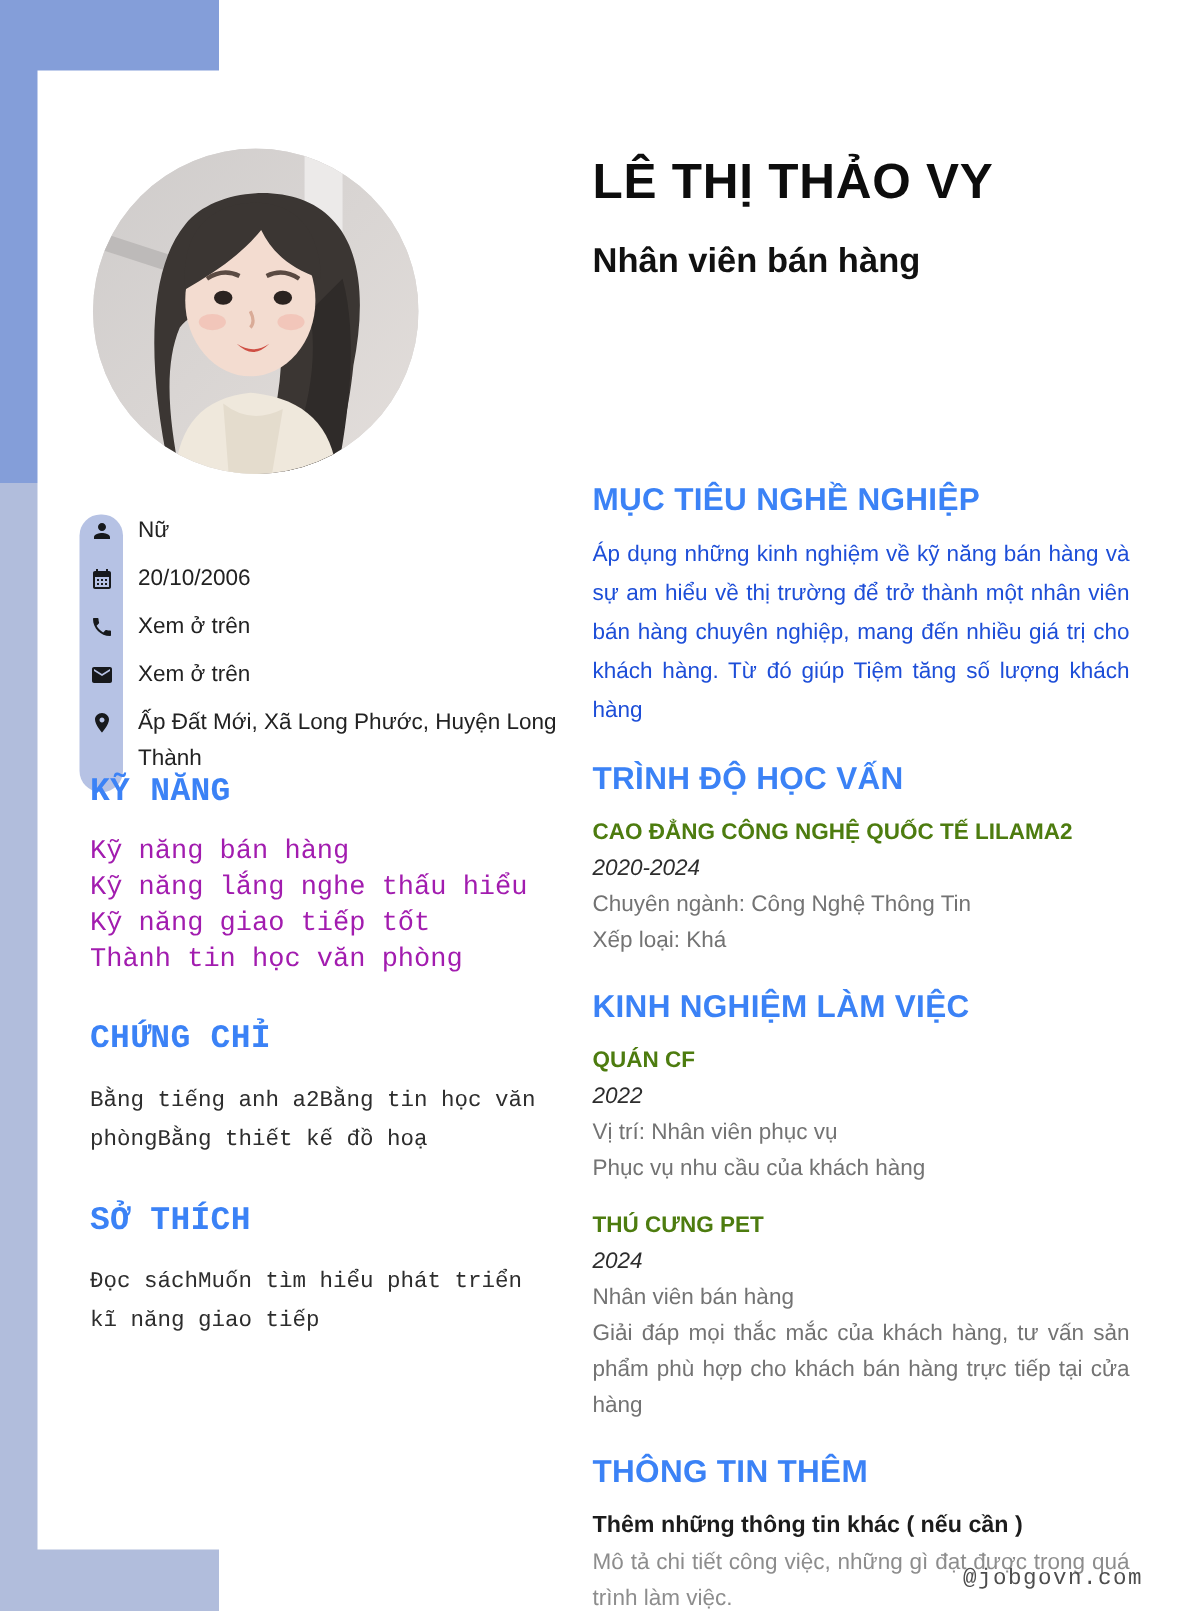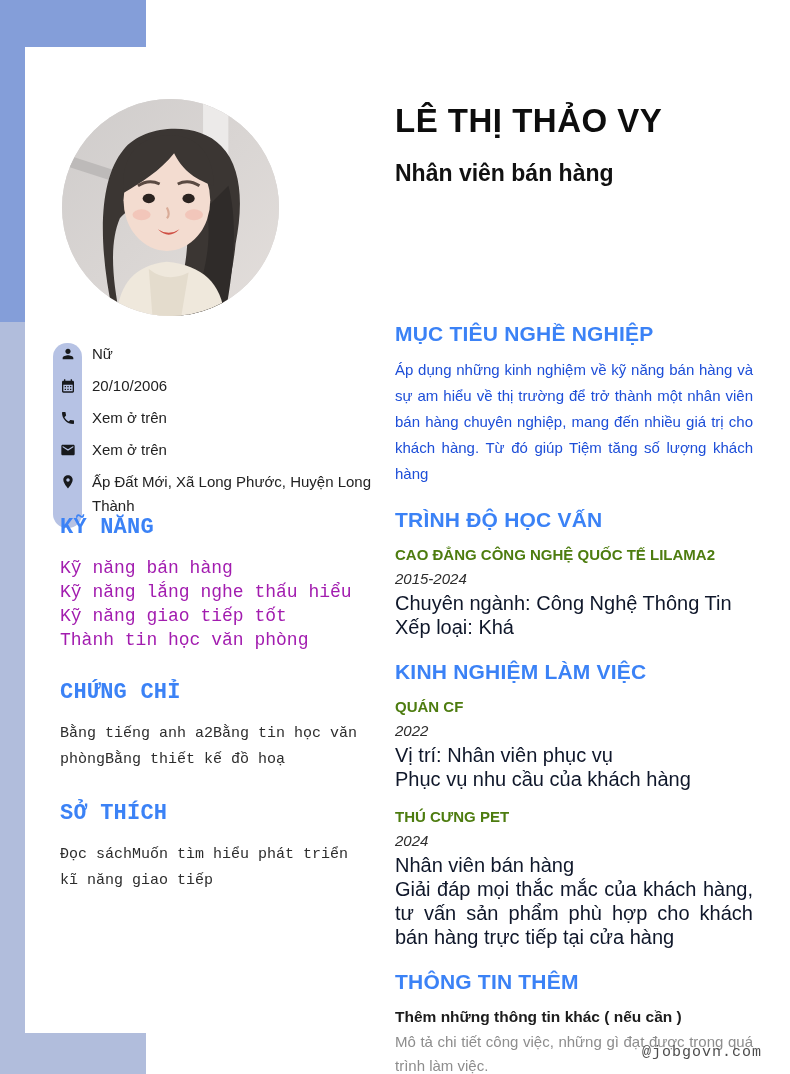--- a/index.html
+++ b/index.html
@@ -63,21 +63,21 @@
   .left-col section{margin-bottom:27px;font-family:Liberation Mono, monospace;}
   .right-col section{margin-bottom:19px;}
 
   .body-text{font-size:15px;line-height:24px;color:#2d2d2d;}
   .left-col .body-text{line-height:26px;}
   .skill-item{font-size:18px;line-height:24px;color:#a21caf;}
   .objective-text{font-size:15px;line-height:26px;color:#1d4ed8;text-align:justify;}
 
   .sub-name{font-size:15px;font-weight:bold;color:#4d7c0f;line-height:24px;}
   .sub-period{font-size:15px;font-style:italic;color:#2d2d2d;line-height:24px;}
-  .sub-line{font-size:20px;line-height:24px;color:#0f172a;}
+  .sub-line{font-size:15px;line-height:24px;color:#737373;}
   .xp-entry{margin-bottom:14px;}
   .xp-desc{text-align:justify;}
 
   .extra-subtitle{font-size:15.5px;font-weight:bold;color:#1c1c1c;line-height:24px;}
   .extra-placeholder{
     font-size:15px;line-height:24px;color:#8d8d8d;text-align:justify;margin-top:1px;
   }
 
   .watermark{
     position:absolute;right:28px;top:1044px;
@@ -203,21 +203,21 @@
 
 <div class="right-col">
   <section>
     <h2>MỤC TIÊU NGHỀ NGHIỆP</h2>
     <div class="objective-text">Áp dụng những kinh nghiệm về kỹ năng bán hàng và sự am hiểu về thị trường để trở thành một nhân viên bán hàng chuyên nghiệp, mang đến nhiều giá trị cho khách hàng. Từ đó giúp Tiệm tăng số lượng khách hàng</div>
   </section>
 
   <section>
     <h2>TRÌNH ĐỘ HỌC VẤN</h2>
     <div class="sub-name">CAO ĐẲNG CÔNG NGHỆ QUỐC TẾ LILAMA2</div>
-    <div class="sub-period">2015-2024</div>
+    <div class="sub-period">2020-2024</div>
     <div class="sub-line">Chuyên ngành: Công Nghệ Thông Tin</div>
     <div class="sub-line">Xếp loại: Khá</div>
   </section>
 
   <section>
     <h2>KINH NGHIỆM LÀM VIỆC</h2>
 
     <div class="xp-entry">
       <div class="sub-name">QUÁN CF</div>
       <div class="sub-period">2022</div>

